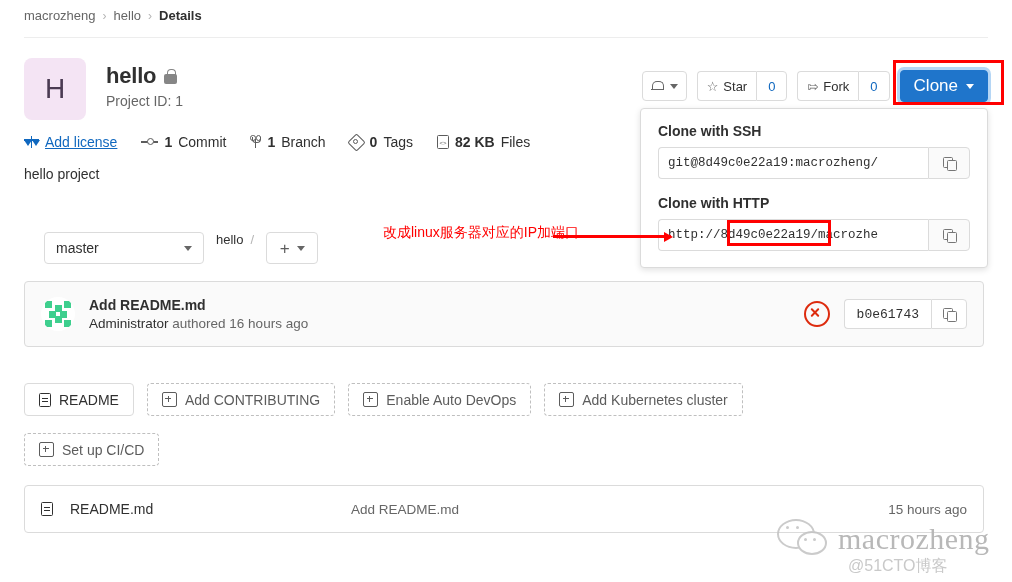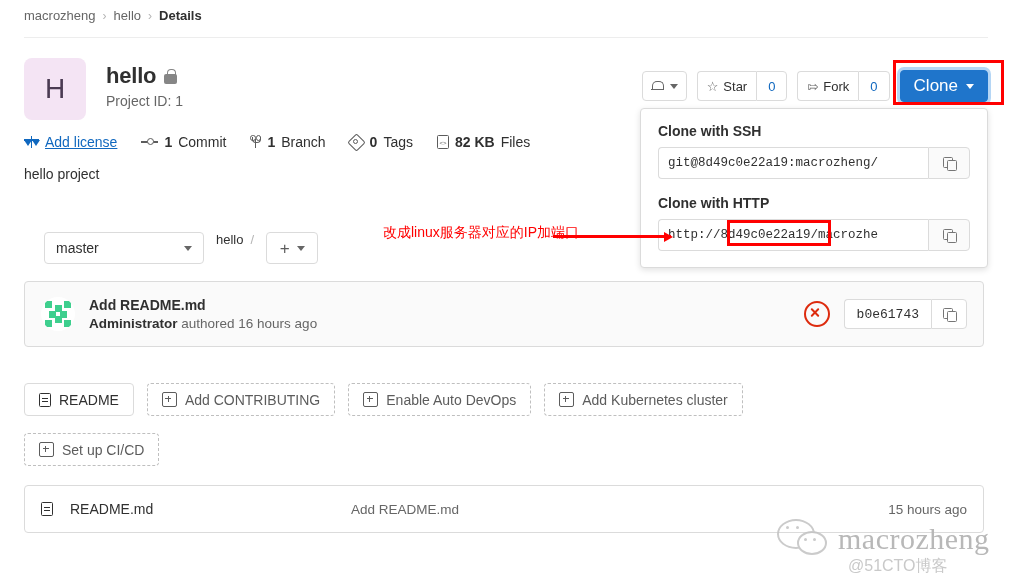--- a/index.html
+++ b/index.html
@@ -168,21 +168,21 @@
   .commit-card{
     position:absolute;left:24px;top:281px;width:960px;height:66px;
     border:1px solid #dbdbdb;border-radius:4px;background:#fafafa;
     box-sizing:border-box;display:flex;align-items:center;padding:0 16px;
   }
   .ident{width:34px;height:34px;border-radius:50%;background:#fff;position:relative;overflow:hidden;flex:none;}
   .ident i{position:absolute;background:#3ecf8e;display:block;}
   .commit-txt{margin-left:14px;flex:1;}
   .commit-title{font-size:14px;font-weight:bold;color:#303030;}
   .commit-sub{font-size:13.5px;color:#666;margin-top:3px;}
-  .commit-sub b{color:#303030;font-weight:bold;}
+  .commit-sub b{color:#303030;font-weight:normal;}
   .pipeline-fail{width:22px;height:22px;border:2px solid #dd2b0e;border-radius:50%;position:relative;flex:none;margin-right:14px;}
   .pipeline-fail:before,.pipeline-fail:after{
     content:"";position:absolute;left:8px;top:3.5px;width:2px;height:11px;background:#dd2b0e;border-radius:1px;
   }
   .pipeline-fail:before{transform:rotate(45deg);}
   .pipeline-fail:after{transform:rotate(-45deg);}
   .sha-row{display:flex;height:30px;flex:none;}
   .sha-box{
     border:1px solid #dbdbdb;border-right:none;border-radius:4px 0 0 4px;background:#fff;
     display:flex;align-items:center;padding:0 12px;

